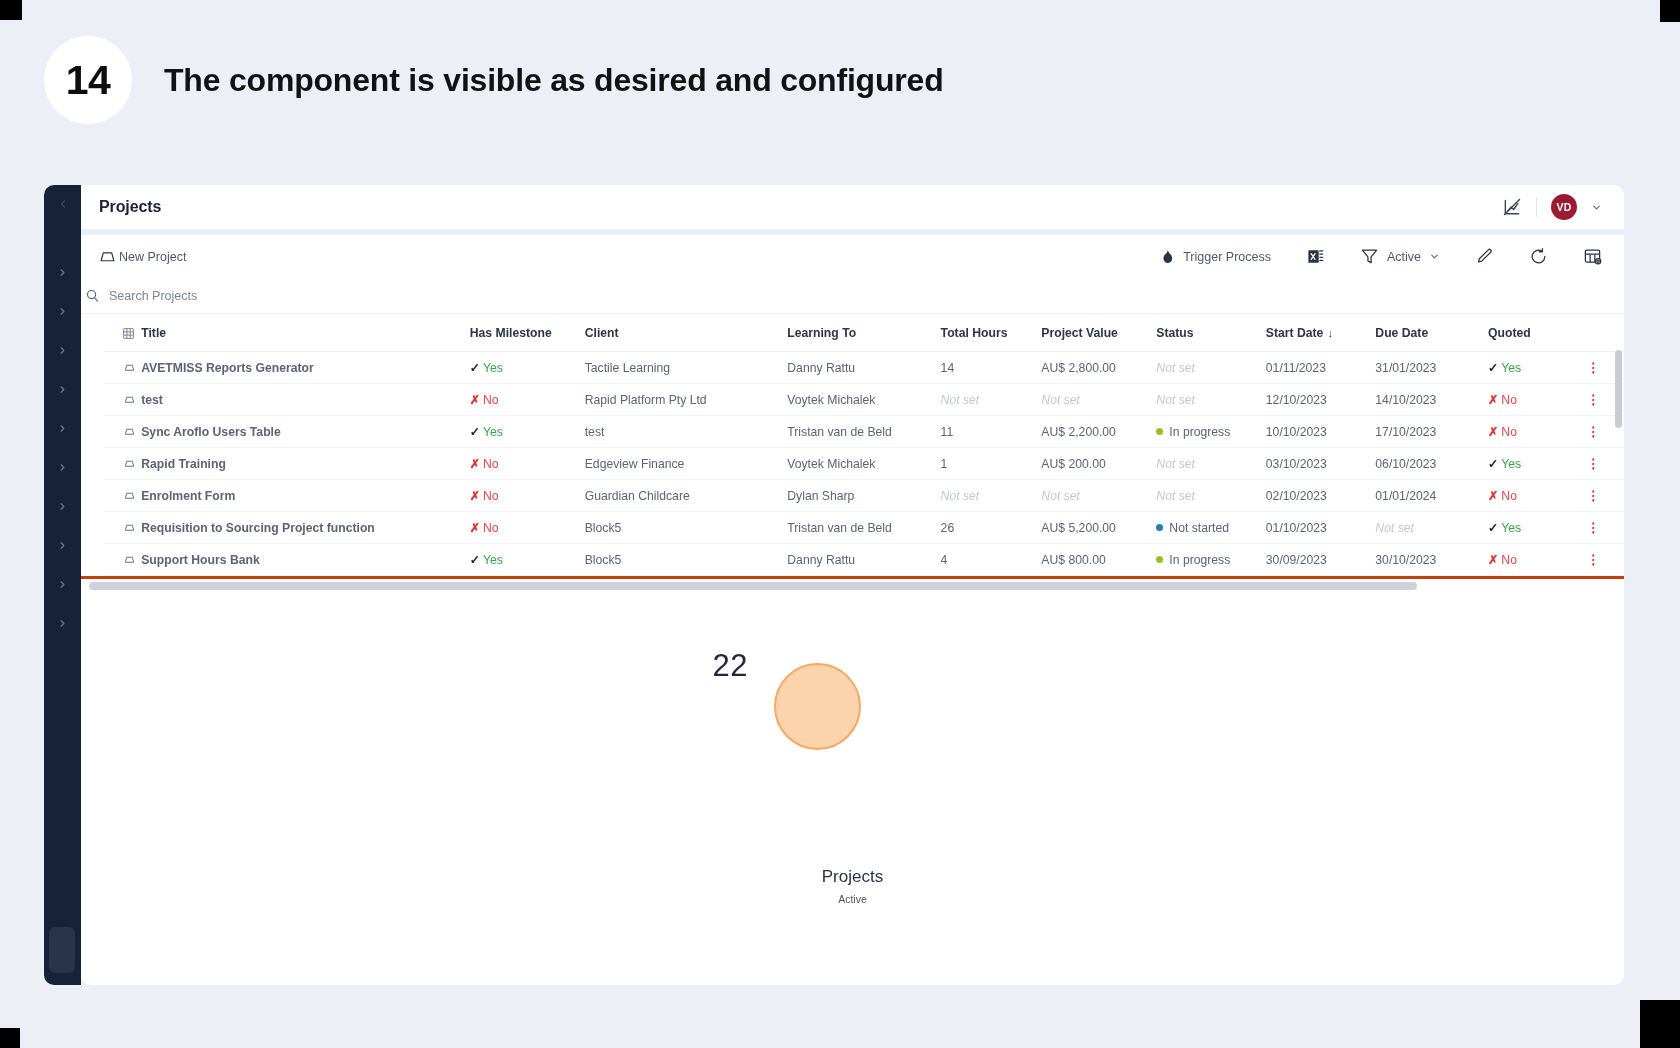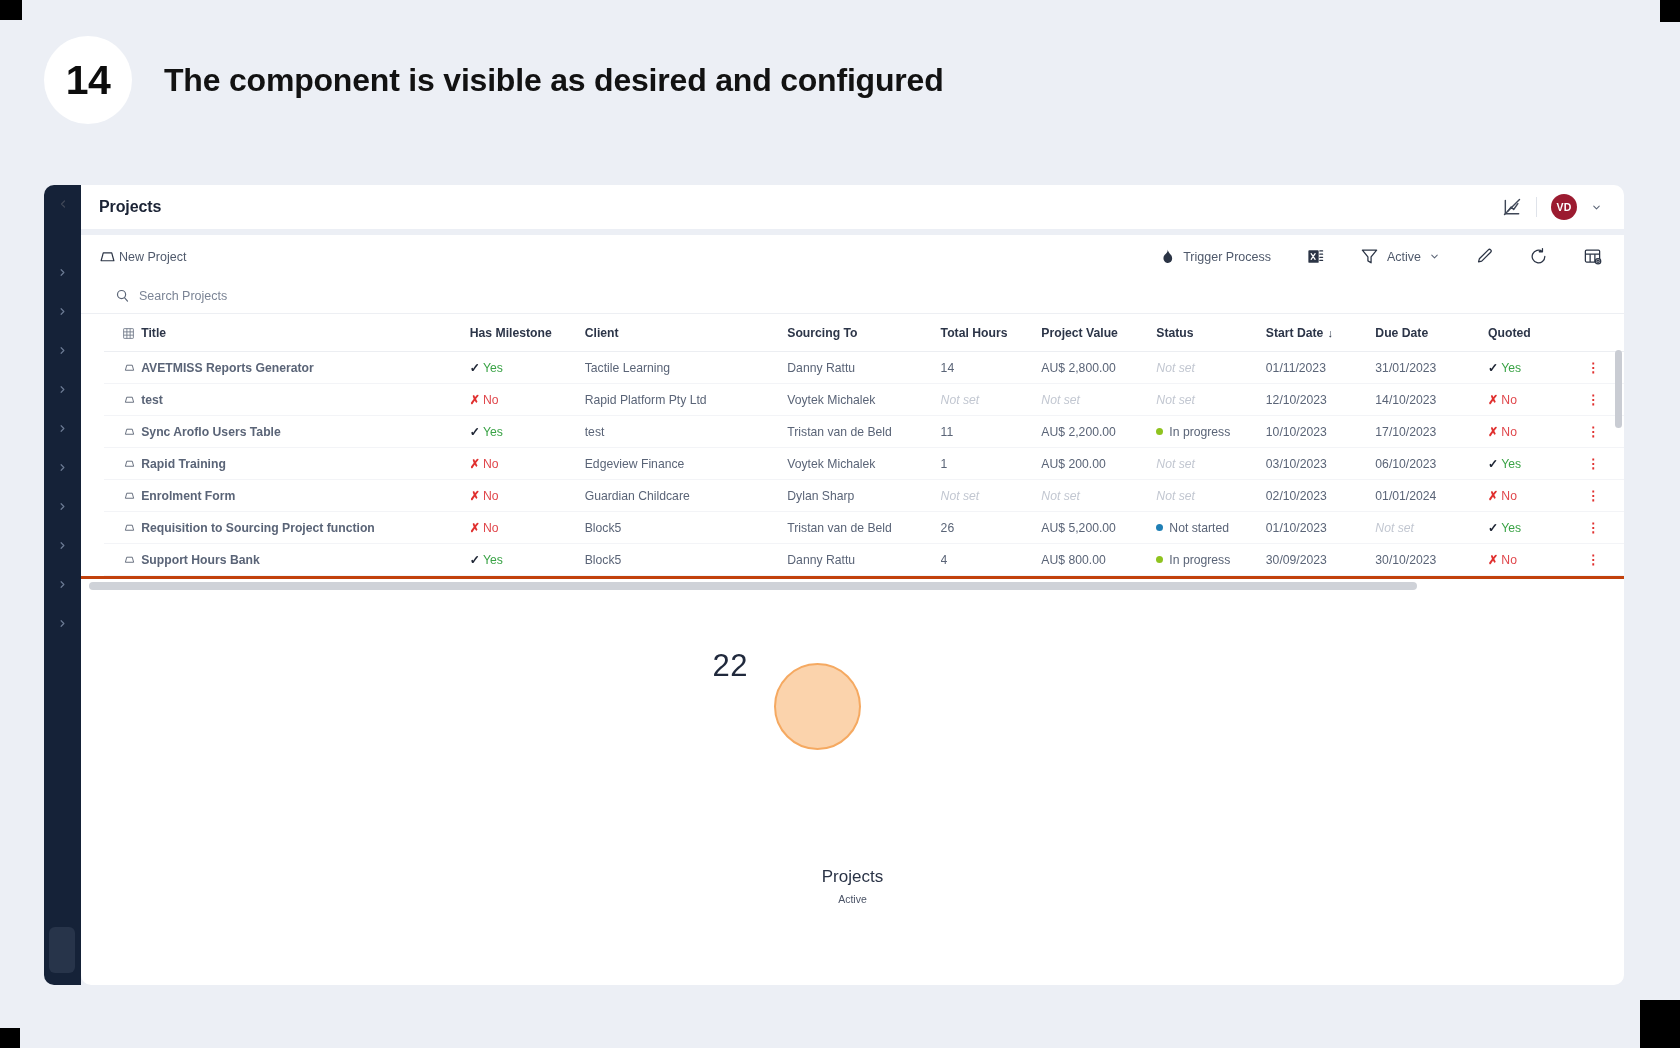--- a/index.html
+++ b/index.html
@@ -121,21 +121,21 @@
   .tb-left { display: flex; align-items: center; gap: 3px; }
   .tb-label { font-size: 12.5px; color: #4f596b; }
   .tb-right { margin-left: auto; display: flex; align-items: center; gap: 35px; }
   .tb-btn { display: flex; align-items: center; gap: 8px; cursor: pointer; }
   .tb-icon { width: 17px; height: 17px; color: #2b3445; display: block; }
   .tb-icon-lg { width: 19px; height: 19px; color: #2b3445; display: block; }
 
   
   .search-row {
     height: 36px; display: flex; align-items: center;
-    padding: 0 34px; flex: 0 0 auto;
+    padding: 0 4px; flex: 0 0 auto;
     border-bottom: 1px solid #edeff3;
   }
   .search-icon { width: 15px; height: 15px; color: #5b6577; margin-right: 9px; display:block; }
   .search-input {
     border: none; outline: none; background: transparent;
     font-family: "Liberation Sans", sans-serif;
     font-size: 12.5px; color: #4f596b; width: 340px;
   }
   .search-input::placeholder { color: #7b8495; }
 
@@ -407,21 +407,21 @@
                       <rect x="3" y="3" width="18" height="18" rx="1"></rect>
                       <line x1="3" y1="9" x2="21" y2="9"></line>
                       <line x1="3" y1="15" x2="21" y2="15"></line>
                       <line x1="9" y1="3" x2="9" y2="21"></line>
                       <line x1="15" y1="3" x2="15" y2="21"></line>
                     </svg>
                 </th>
                 <th>Title</th>
                 <th>Has Milestone</th>
                 <th>Client</th>
-                <th>Sourcing To</th>
+                <th>Learning To</th>
                 <th>Total Hours</th>
                 <th>Project Value</th>
                 <th>Status</th>
                 <th><span>Start Date</span><span class="sort-arrow">↓</span></th>
                 <th>Due Date</th>
                 <th>Quoted</th>
                 <th></th>
               </tr>
             </thead>
             <tbody id="grid-body">

